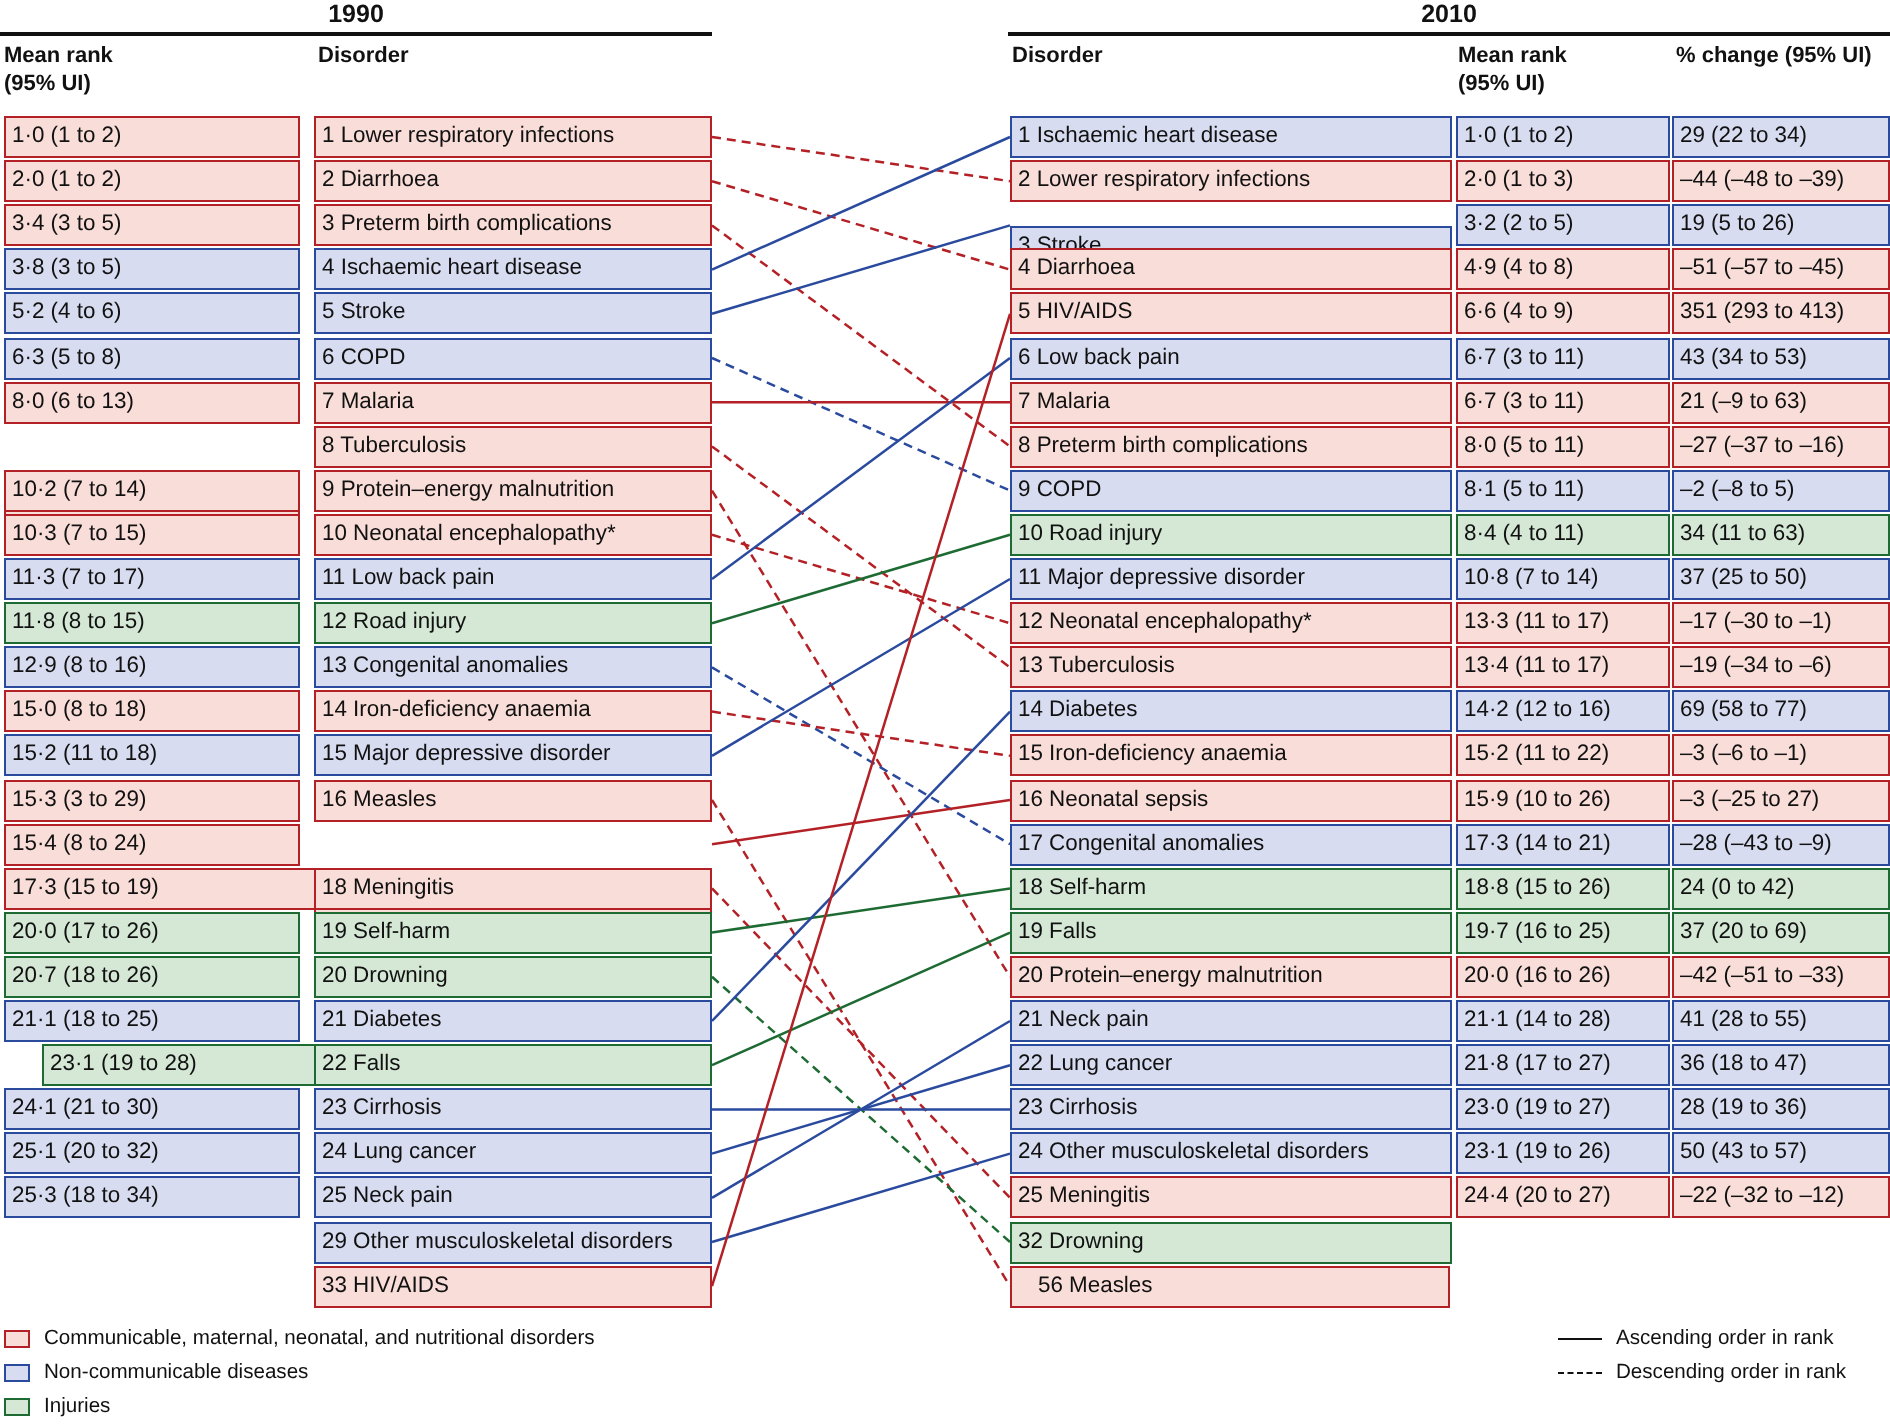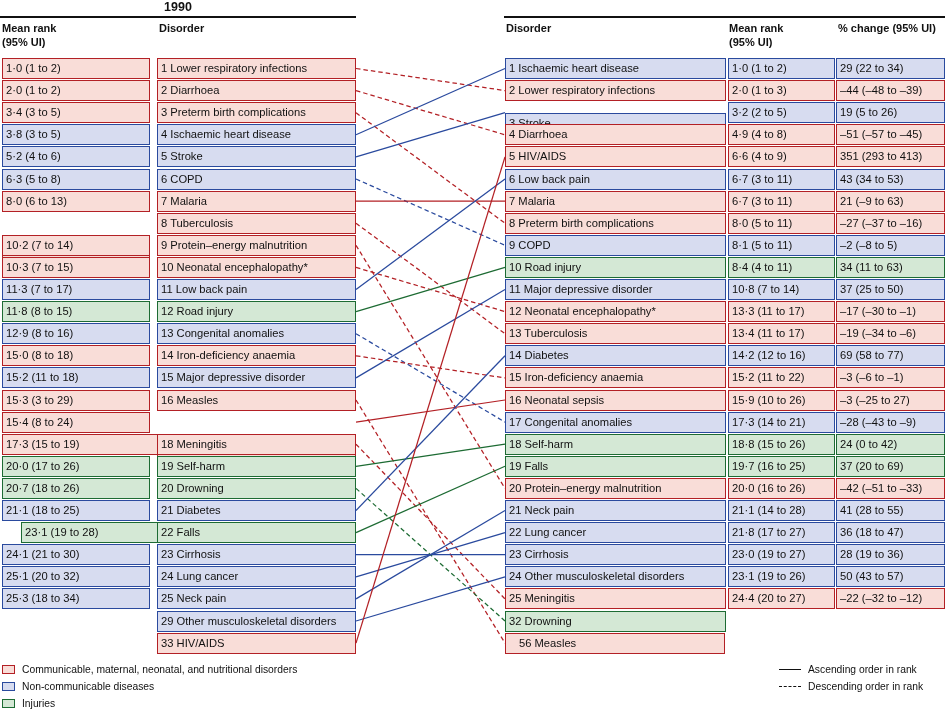--- a/index.html
+++ b/index.html
@@ -64,20 +64,21 @@
 <body>
 
 <div id="root">
 
   <div class="year-title" style="left:0px;top:0px;width:356px;">1990</div>
   <div class="hrule" style="left:0px;top:16px;width:356px;"></div>
   <div class="col-head" style="left:2px;top:22px;width:150px;">Mean rank
 (95% UI)</div>
   <div class="col-head" style="left:159px;top:22px;width:190px;">Disorder</div>
 
+  <div class="year-title" style="left:504px;top:0px;width:441px;">2010</div>
   <div class="hrule" style="left:504px;top:16px;width:441px;"></div>
   <div class="col-head" style="left:506px;top:22px;width:200px;">Disorder</div>
   <div class="col-head" style="left:729px;top:22px;width:110px;">Mean rank
 (95% UI)</div>
   <div class="col-head" style="left:838px;top:22px;width:110px;">% change (95% UI)</div>
 
   <svg id="links" viewBox="0 0 945 712" preserveAspectRatio="none">
       <line x1="356" y1="68.5" x2="505" y2="90.6" stroke="#b32025" stroke-width="1.25" stroke-dasharray="4.5,3"></line>
       <line x1="356" y1="90.6" x2="505" y2="134.8" stroke="#b32025" stroke-width="1.25" stroke-dasharray="4.5,3"></line>
       <line x1="356" y1="112.7" x2="505" y2="223.20000000000002" stroke="#b32025" stroke-width="1.25" stroke-dasharray="4.5,3"></line>

